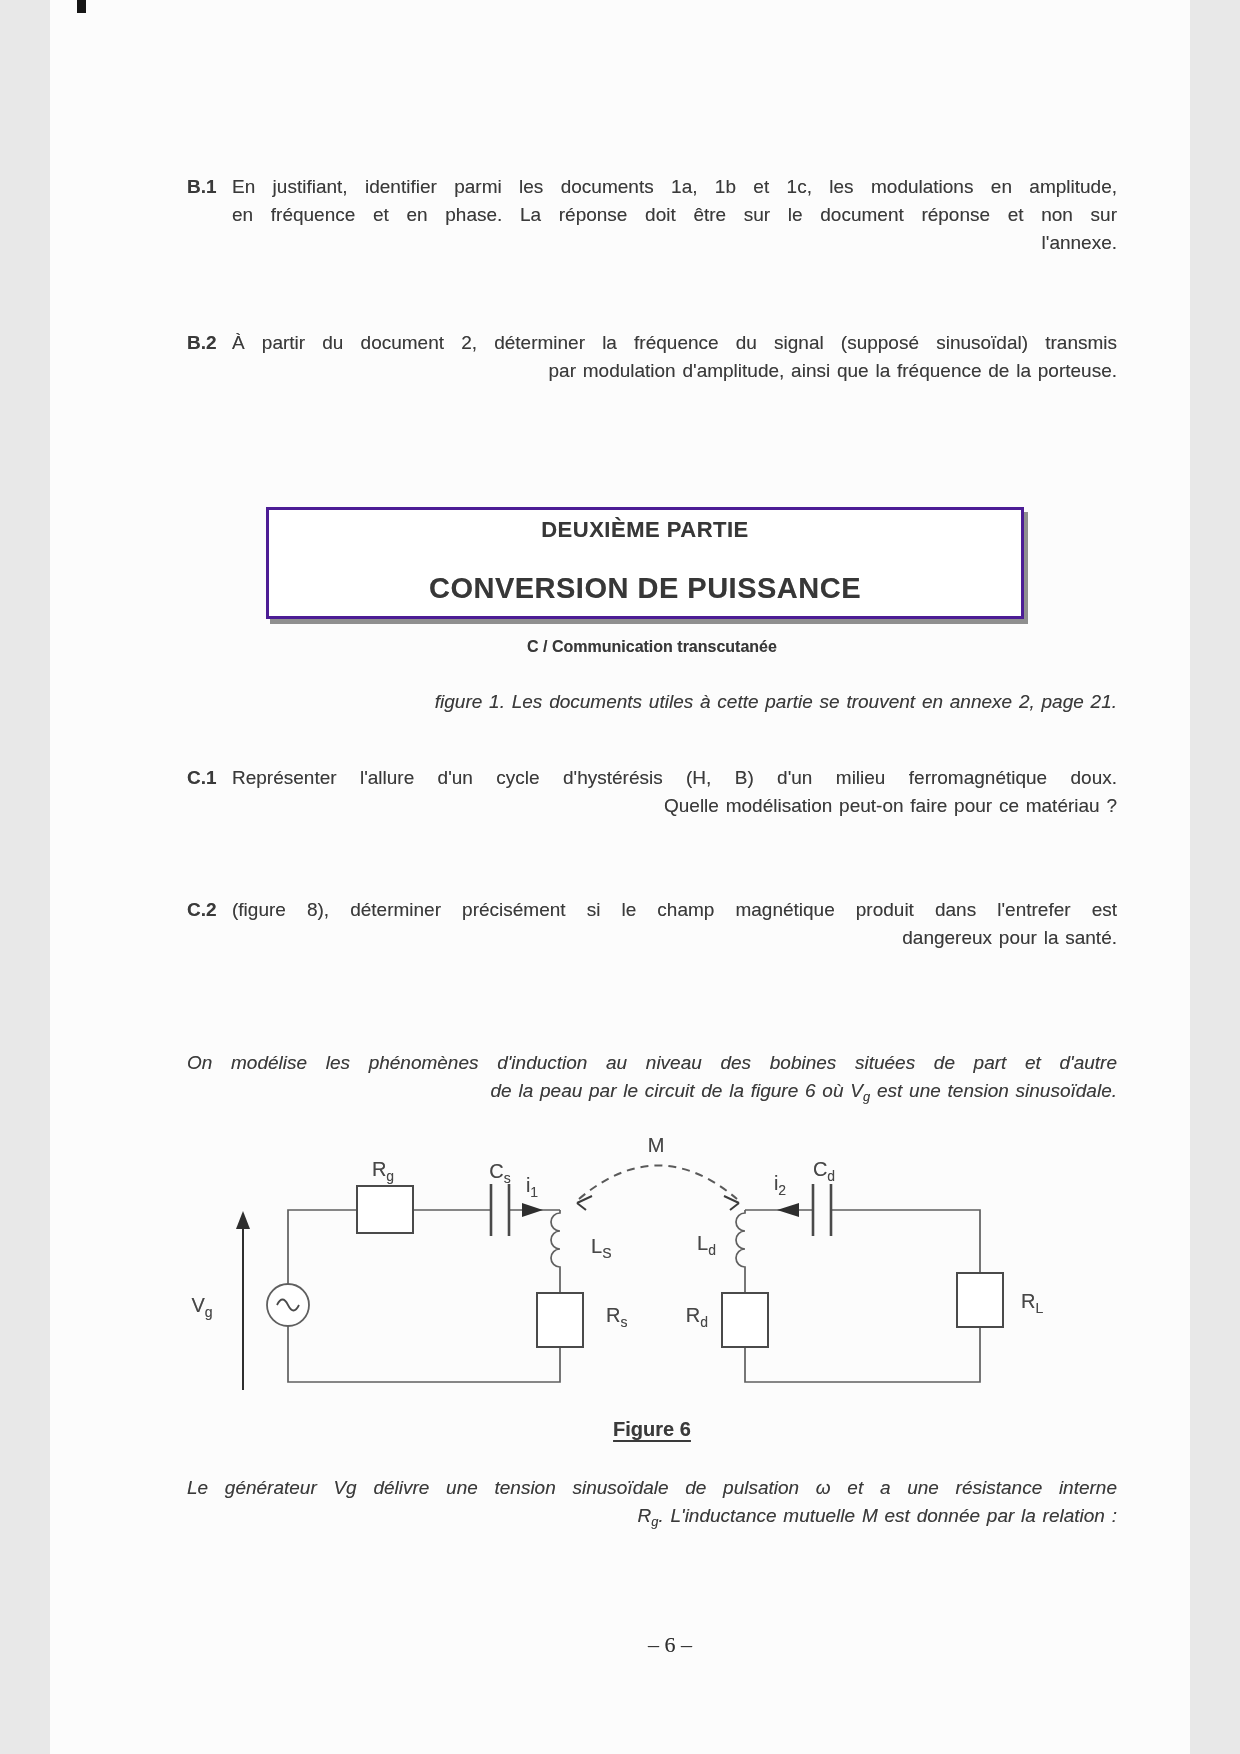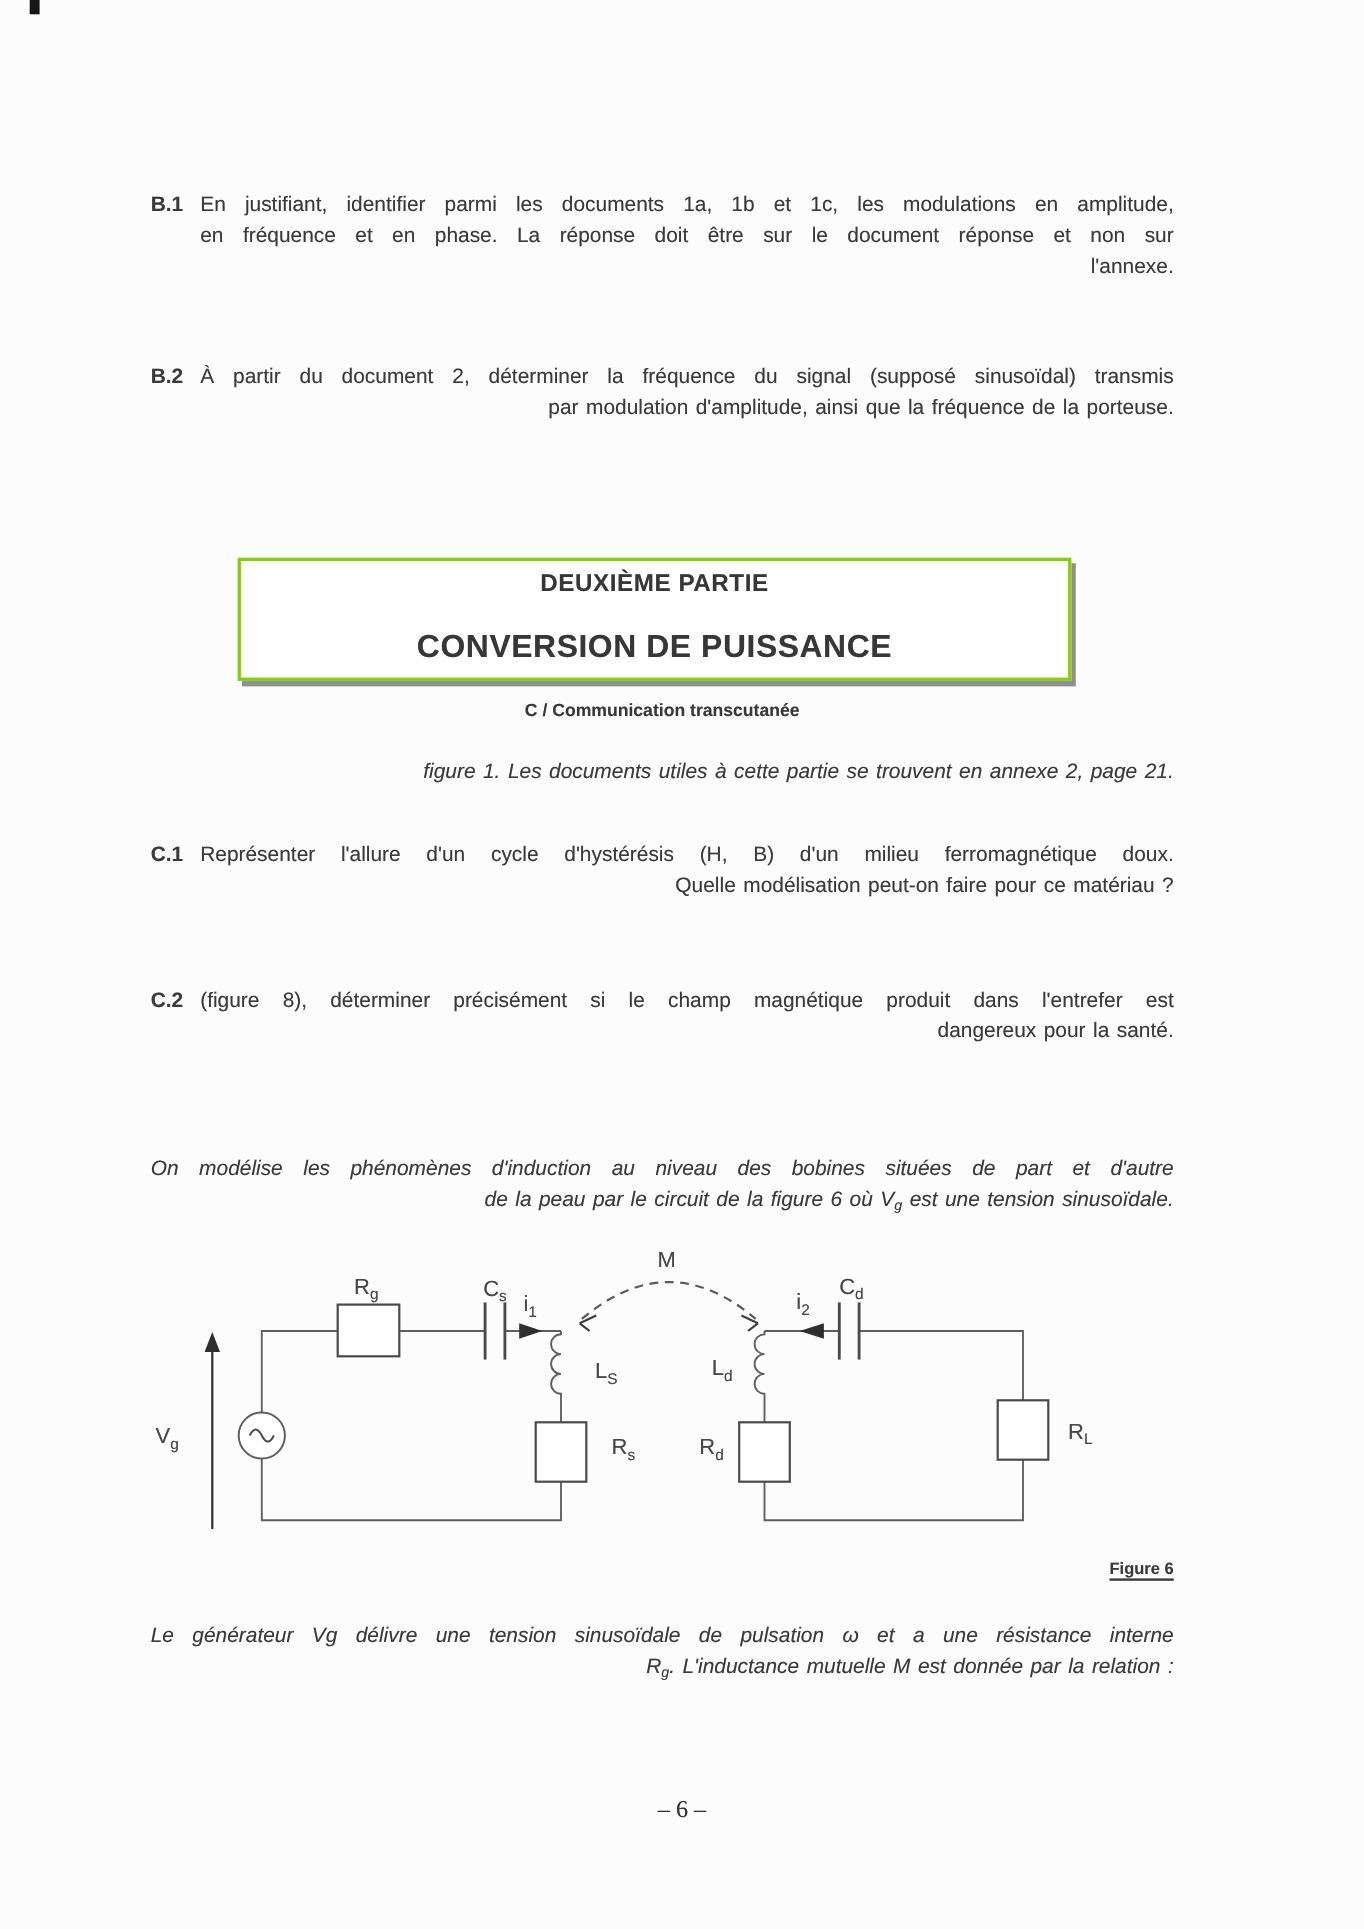--- a/index.html
+++ b/index.html
@@ -1,41 +1,41 @@
 <!DOCTYPE html>
 <html><head>
 <meta charset="utf-8">
 <style>
   html,body{margin:0;padding:0;background:#e8e8e8;}
   .page{
-    position:relative;width:1240px;height:1754px;background:#fcfcfc;
+    position:relative;width:1140px;height:1754px;background:#fcfcfc;
     font-family:"Liberation Sans","DejaVu Sans",sans-serif;
     color:#3a3a3a;overflow:hidden;margin:0 auto;
     text-shadow:0 0 0.6px rgba(70,70,70,0.45);
   }
   .abs{position:absolute;}
   .para{position:absolute;left:137px;width:930px;font-size:19px;line-height:28px;}
   .q{padding-left:45px;box-sizing:border-box;}
   .qlabel{position:absolute;left:0;top:0;font-weight:bold;}
   .jl{text-align:justify;text-align-last:justify;word-spacing:1.5px;}
   .pl{text-align:right;word-spacing:1.5px;}
   .it{font-style:italic;}
   .sub{font-size:0.68em;vertical-align:-0.28em;}
   .partbox{
     position:absolute;left:216px;top:507px;width:752px;
-    border:3px solid #84cc16;background:#fff;text-align:center;
+    border:3px solid #4c1d95;background:#fff;text-align:center;
     padding:7px 0 11px 0;
     box-shadow:4px 5px 0 #8f8f8f;
   }
   .pb1{font-weight:bold;font-size:22px;letter-spacing:0.5px;color:#373737;}
   .pb2{font-weight:bold;font-size:29px;margin-top:29px;letter-spacing:0.5px;color:#373737;}
   .heading-c{position:absolute;left:137px;top:638px;width:930px;text-align:center;
     font-weight:bold;font-size:16px;color:#383838;}
-  .figcap{position:absolute;left:137px;top:1418px;width:930px;text-align:right;
-    font-weight:bold;font-size:15px;}
+  .figcap{position:absolute;left:137px;top:1418px;width:930px;text-align:center;
+    font-weight:bold;font-size:20px;}
   .figcap span{text-decoration:underline;text-underline-offset:4px;text-decoration-thickness:2px;}
   .pagenum{position:absolute;left:0;top:1632px;width:1240px;text-align:center;
     font-family:"Liberation Serif","DejaVu Serif",serif;font-size:22px;color:#2f2f2f;}
   .corner-mark{position:absolute;left:27px;top:0;width:9px;height:13px;background:#161616;}
   svg text{font-family:"Liberation Sans","DejaVu Sans",sans-serif;font-size:20px;fill:#474747;}
   svg .svgsub{font-size:14px;}
   svg .wire{stroke:#5f5f5f;stroke-width:1.7;fill:none;}
   svg .boxc{stroke:#4a4a4a;stroke-width:2;fill:#ffffff;}
   svg .plate{stroke:#4a4a4a;stroke-width:2.6;fill:none;}
   svg .arrowfill{fill:#2e2e2e;stroke:none;}

